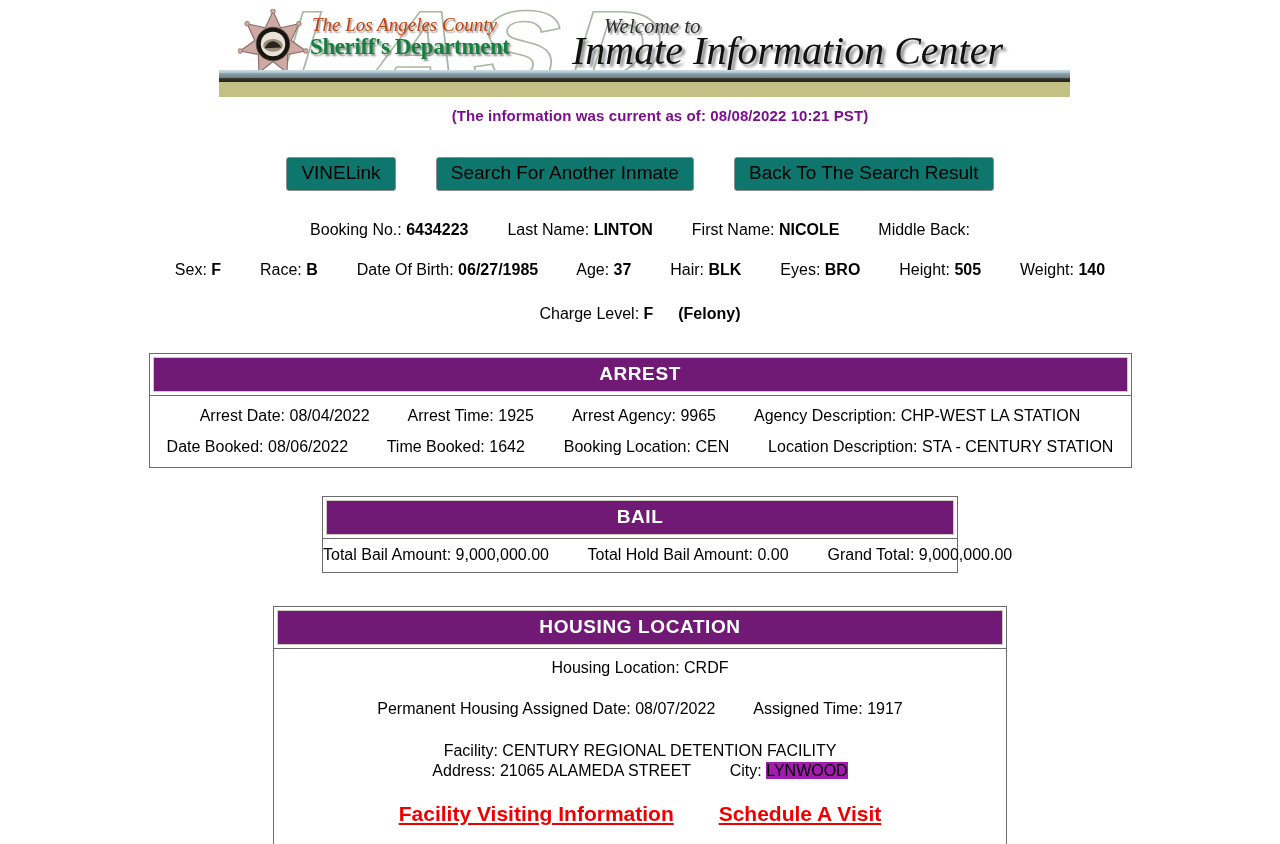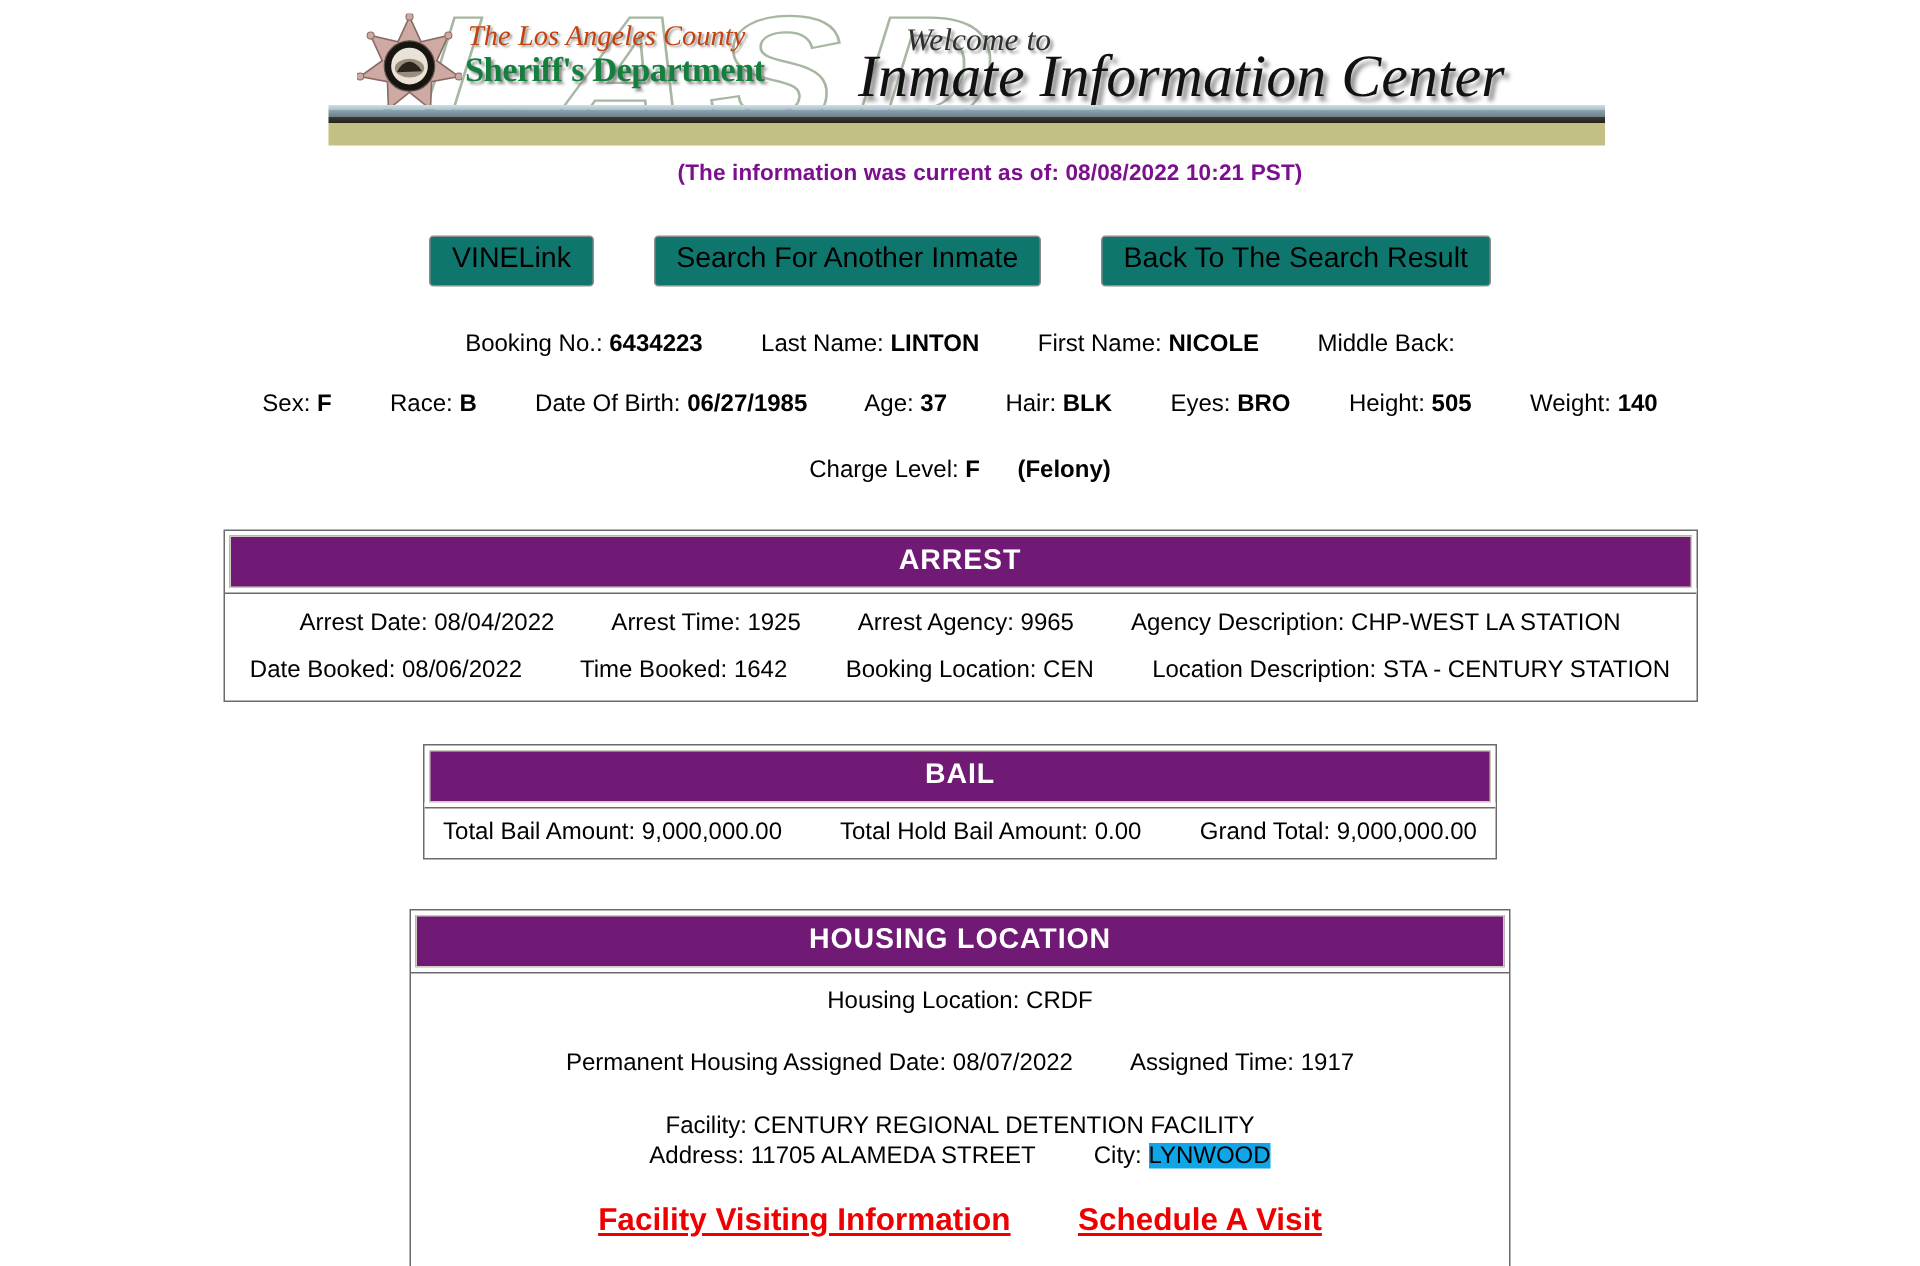--- a/index.html
+++ b/index.html
@@ -204,39 +204,39 @@
   
   #arrest-box {
     width: 983px;
     margin-top: 30px;
   }
   #arrest-row1 { padding-top: 11px; }
   #arrest-row2 { padding-top: 13px; padding-bottom: 11px; }
 
   
   #bail-box {
-    width: 716px;
+    width: 636px;
     margin-top: 28px;
   }
   #bail-row { padding: 7px 0 8px 0; }
 
   
   #housing-box {
     width: 734px;
     margin-top: 33px;
   }
   #h-row-loc    { padding-top: 10px; }
   #h-row-perm   { padding-top: 23px; }
   #h-row-fac    { padding-top: 24px; }
   #h-row-addr   { padding-top: 2px; }
   #h-row-links  { padding-top: 22px; padding-bottom: 2px; }
   #h-row-note   { padding-top: 19px; padding-bottom: 9px; }
 
   .sel {
-    background: #0ea5e9;
+    background: #a21caf;
     text-align: right;
   }
 
   .viz-link {
     color: #ee0000;
     font-weight: bold;
     font-size: 21px;
     text-decoration: underline;
     cursor: pointer;
   }
@@ -411,21 +411,21 @@
       <span class="val">1917</span>
     </div>
 
     <div class="bodyrow" id="h-row-fac">
       <span class="lbl">Facility:</span>
       <span class="val">CENTURY REGIONAL DETENTION FACILITY</span>
     </div>
 
     <div class="bodyrow" id="h-row-addr">
       <span class="lbl">Address:</span>
-      <span class="val">11705 ALAMEDA STREET</span>
+      <span class="val">21065 ALAMEDA STREET</span>
       <span class="gap"></span>
       <span class="lbl">City:</span>
       <span class="val sel">LYNWOOD</span>
     </div>
 
     <div class="bodyrow" id="h-row-links">
       <span class="viz-link">Facility Visiting Information</span>
       <span class="link-gap"></span>
       <span class="viz-link">Schedule A Visit</span>
     </div>

